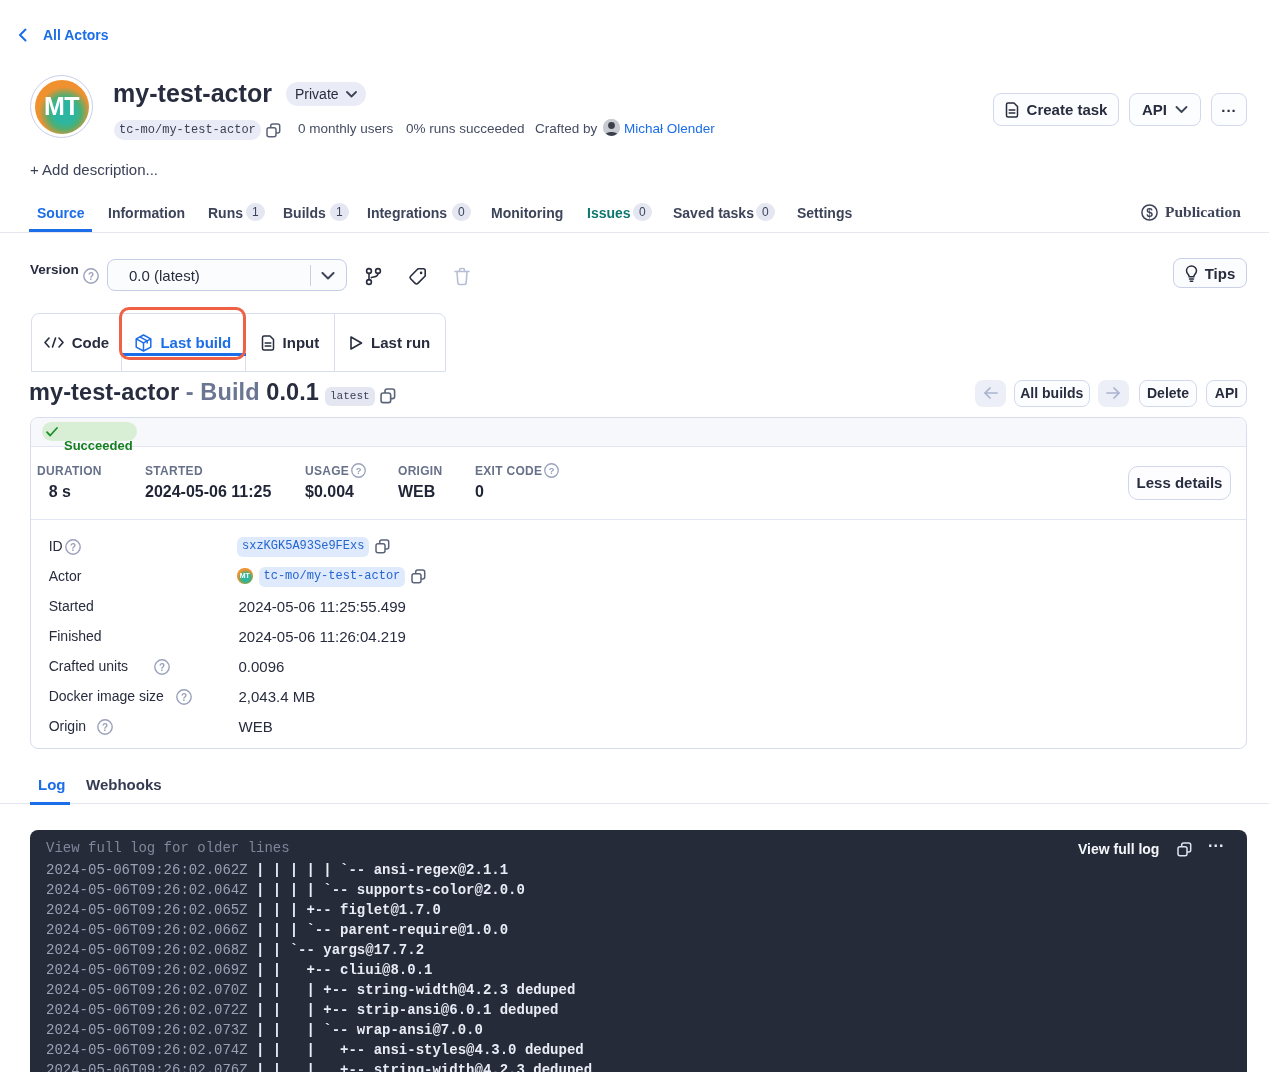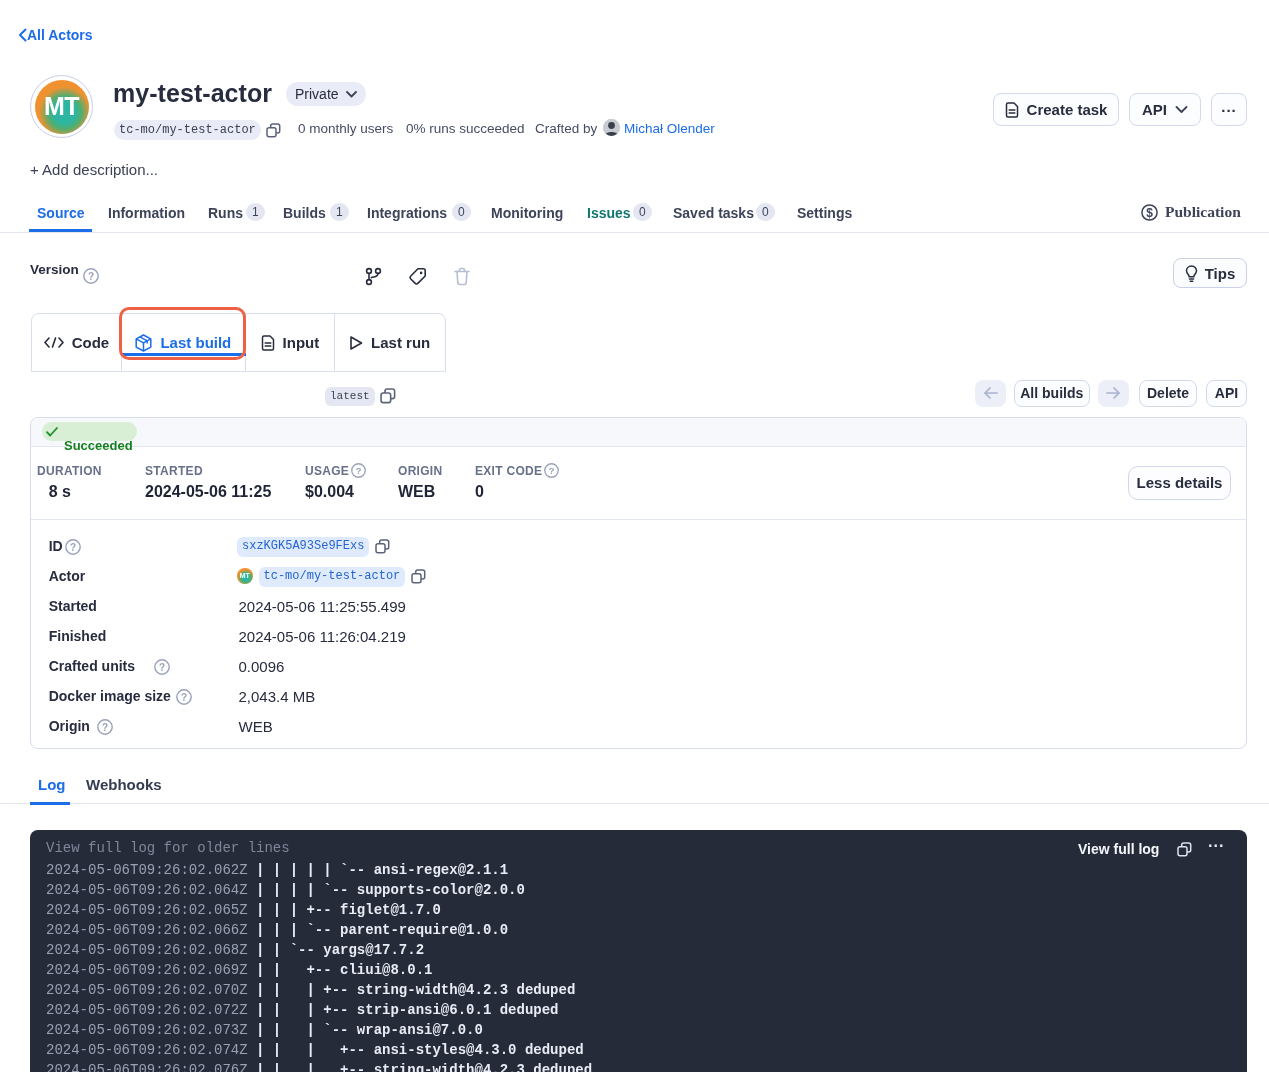--- a/index.html
+++ b/index.html
@@ -8,21 +8,21 @@
   .page{position:relative;width:1269px;height:1072px;}
   .abs{position:absolute;}
   .mono{font-family:"Liberation Mono",monospace;}
   .ink{color:#272c3e;}
   svg{display:block;}
 </style>
 </head>
 <body>
 <div class="page">
 
-  <div class="abs" style="left:18px;top:27px;display:flex;align-items:center;gap:0;">
+  <div class="abs" style="left:18px;top:27px;display:flex;align-items:center;gap:16px;">
     <svg width="9" height="14" viewBox="0 0 9 14">
         <path d="M7.5 1.5 L2 7 L7.5 12.5" fill="none" stroke="#1c6de8" stroke-width="2" stroke-linecap="round" stroke-linejoin="round"></path>
       </svg>
     <span style="font-size:14px;font-weight:600;color:#1c6de8;">All Actors</span>
   </div>
 
   <div class="abs" style="left:30px;top:75px;width:63px;height:63px;border:1px solid #c8cee8;border-radius:50%;box-sizing:border-box;">
     <div class="abs" style="left:3.5px;top:3.5px;width:54px;height:54px;border-radius:50%;background:radial-gradient(circle at 55% 60%, #2cb6a2 0%, #2cb6a2 24%, #50ae70 38%, #f0912f 58%);display:flex;align-items:center;justify-content:center;">
       <span style="color:#fff;font-weight:700;font-size:25px;letter-spacing:-0.5px;">MT</span>
     </div>
@@ -81,20 +81,27 @@
     <span style="font-size:15.5px;font-weight:700;color:#3d4459;font-family:Liberation Serif, serif;">Publication</span>
   </div>
 
   <div class="abs" style="left:30px;top:262px;font-size:13.5px;font-weight:700;color:#272c3e;">Version</div>
   <div class="abs" style="left:83px;top:268px;">
     <svg width="16" height="16" viewBox="0 0 16 16">
         <circle cx="8" cy="8" r="7.2" fill="none" stroke="#9aa2bb" stroke-width="1.4"></circle>
         <text x="8" y="11.5" font-size="10" font-weight="700" text-anchor="middle" fill="#9aa2bb" font-family="Liberation Sans,sans-serif">?</text>
       </svg>
   </div>
+  <div class="abs" style="left:107px;top:259px;width:240px;height:32px;border:1px solid #c5cce6;border-radius:8px;box-sizing:border-box;background:#fbfcfe;">
+    <span class="abs" style="left:21px;top:7px;font-size:15px;color:#272c3e;">0.0 (latest)</span>
+    <div class="abs" style="left:202px;top:5px;width:1px;height:21px;background:#c9cfe4;"></div>
+    <svg class="abs" style="left:213px;top:12px;" width="14" height="8" viewBox="0 0 14 8">
+        <path d="M1.5 1 L7 6.5 L12.5 1" fill="none" stroke="#3d4458" stroke-width="2" stroke-linecap="round" stroke-linejoin="round"></path>
+      </svg>
+  </div>
 
   <svg class="abs" style="left:364px;top:267px;" width="19" height="19" viewBox="0 0 19 19" fill="none" stroke="#272c3e" stroke-width="1.6" stroke-linecap="round">
       <circle cx="5" cy="4" r="2.4"></circle>
       <circle cx="14" cy="4" r="2.4"></circle>
       <circle cx="5" cy="15" r="2.4"></circle>
       <path d="M5 6.4 V12.6"></path>
       <path d="M14 6.4 C14 10 10 9.5 7.4 10.6"></path>
     </svg>
 
   <svg class="abs" style="left:408px;top:267px;" width="19" height="19" viewBox="0 0 19 19" fill="none" stroke="#272c3e" stroke-width="1.6" stroke-linejoin="round">
@@ -164,20 +171,21 @@
     <div class="stab" style="width:110px;">
       <svg width="14" height="16" viewBox="0 0 14 16" fill="none" stroke="#272c3e" stroke-width="1.6" stroke-linejoin="round">
           <path d="M2 2 L12.5 8 L2 14 Z"></path>
         </svg>
       <span>Last run</span>
     </div>
   </div>
   <div class="abs" style="left:121px;top:352.5px;width:124.5px;height:3px;background:#1c6de8;"></div>
   <div class="abs" style="left:119px;top:306.5px;width:127px;height:53px;border:3px solid #ef6144;border-radius:10px;box-sizing:border-box;"></div>
 
+  <div class="abs" style="left:29px;top:379px;font-size:23.5px;font-weight:700;letter-spacing:0.1px;color:#272c3e;">my-test-actor <span style="color:#6a7692;">- Build</span> 0.0.1</div>
   <div class="abs mono" style="left:325px;top:387px;height:18.5px;line-height:18.5px;border-radius:6px;background:#e4e7f2;padding:0 5px;font-size:11px;color:#3c4257;">latest</div>
   <svg class="abs" style="left:380px;top:387.5px;" width="16" height="16" viewBox="0 0 15 15">
       <rect x="4.7" y="1" width="9" height="9" rx="2" fill="none" stroke="#5a6378" stroke-width="1.5"></rect>
       <rect x="1" y="4.7" width="9" height="9" rx="2" fill="#fff" stroke="#5a6378" stroke-width="1.5"></rect>
     </svg>
 
   <div class="abs" style="left:975px;top:379.5px;width:31px;height:27px;border-radius:8px;background:#eceff8;display:flex;align-items:center;justify-content:center;">
     <svg width="15" height="12" viewBox="0 0 15 12" fill="none" stroke="#a9b3cf" stroke-width="1.7" stroke-linecap="round" stroke-linejoin="round">
         <path d="M7 1 L2 6 L7 11"></path>
         <path d="M2.2 6 H14"></path>
@@ -301,18 +309,18 @@
   .tbadge{height:18px;min-width:18px;box-sizing:border-box;border-radius:9px;background:#e4e7f2;
     color:#3d4459;font-size:12px;line-height:18px;text-align:center;padding:0 6px;}
   .btn{border:1px solid #d3d9ec;border-radius:8px;box-sizing:border-box;background:#fcfdff;
     display:flex;align-items:center;justify-content:center;gap:8px;}
   .btn2{height:27px;border:1px solid #d3d9ec;border-radius:8px;box-sizing:border-box;background:#fcfdff;
     display:flex;align-items:center;justify-content:center;font-size:14px;font-weight:600;color:#272c3e;}
   .stab{display:flex;align-items:center;justify-content:center;gap:8px;box-sizing:border-box;
     font-size:15px;font-weight:600;color:#272c3e;}
   .slabel{font-size:12px;font-weight:700;letter-spacing:0.3px;color:#667089;}
   .sval{font-size:16px;font-weight:700;color:#1f2536;}
-  .dlabel{font-size:14px;font-weight:700;color:#272c3e;}
+  .dlabel{font-size:14px;font-weight:400;color:#272c3e;}
   .dval{font-size:15px;color:#272c3e;}
   .idpill{height:19.5px;line-height:19.5px;border-radius:6px;background:#dfeafc;padding:0 5px;
     font-size:12px;color:#2465d0;}
   .ts{color:#99a1b4;font-weight:400;}
 </style>
 
 </body></html>

